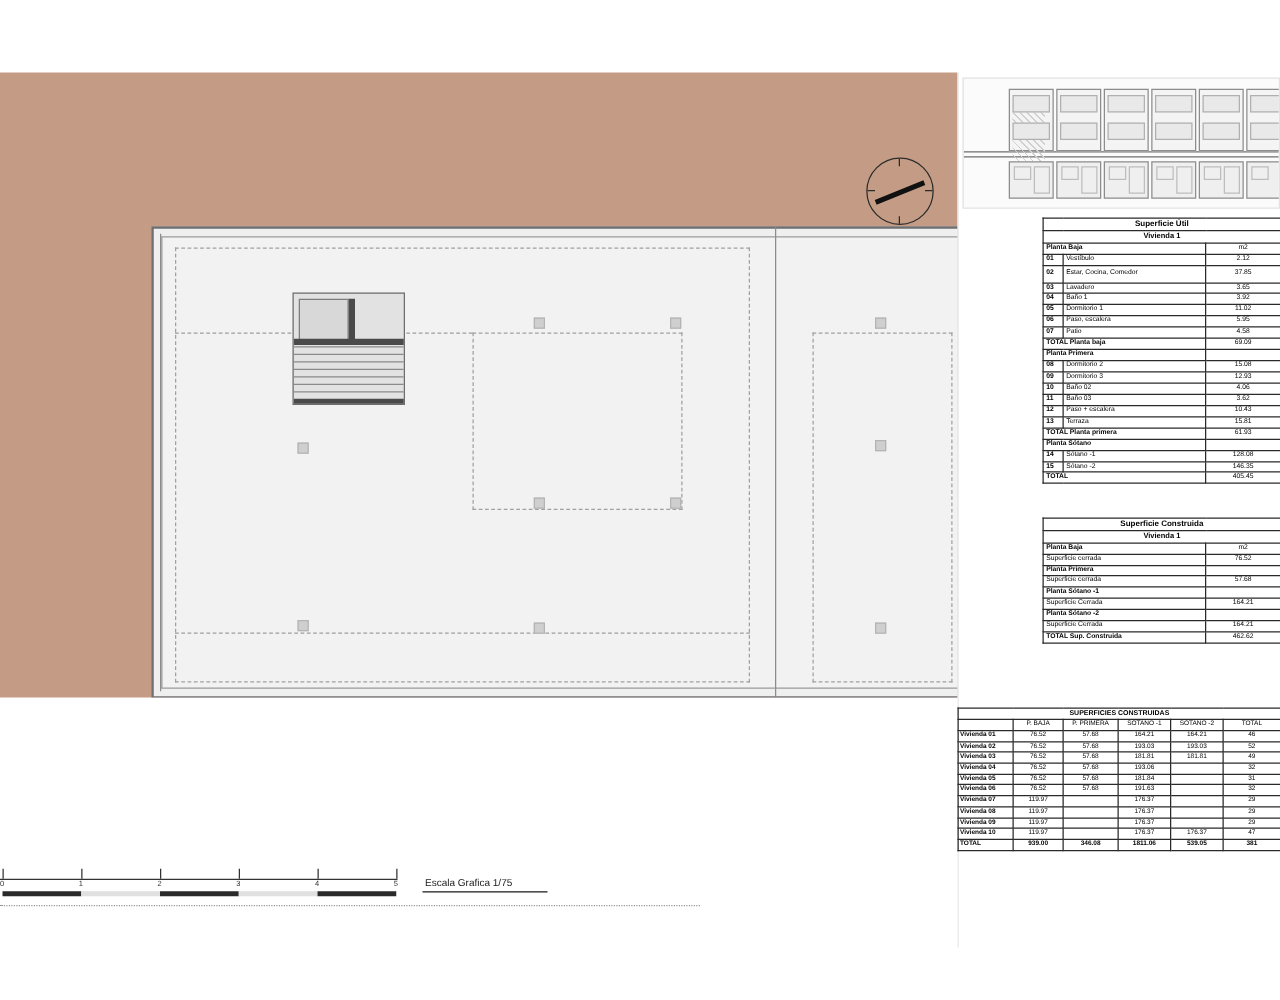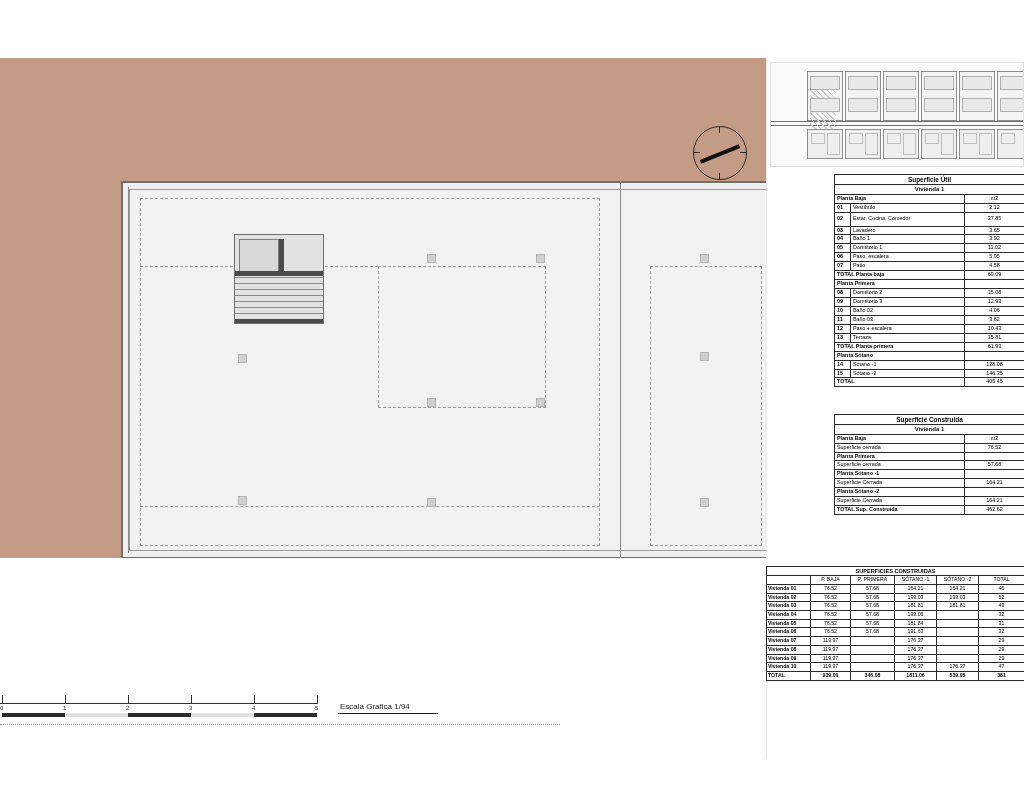--- a/index.html
+++ b/index.html
@@ -406,21 +406,21 @@
     <div class="rnum" style="left:189px;">3</div>
     <div class="rnum" style="left:252px;">4</div>
     <div class="rnum" style="left:315px;">5</div>
     <div class="rbar" style="left:2px; width:63px; background:#2a2a2a;"></div>
     <div class="rbar" style="left:65px; width:63px; background:#e0e0e0;"></div>
     <div class="rbar" style="left:128px; width:63px; background:#2a2a2a;"></div>
     <div class="rbar" style="left:191px; width:63px; background:#e0e0e0;"></div>
     <div class="rbar" style="left:254px; width:63px; background:#2a2a2a;"></div>
   </div>
   <div id="scale-bar-1"></div>
-  <div class="scale-label" style="left:340px; top:702px;">Escala Grafica 1/94</div>
+  <div class="scale-label" style="left:340px; top:702px;">Escala Grafica 1/75</div>
   <div id="dim-line-left"></div>
 
   <div id="right-divider"></div>
   <div id="right-col">
 
     <div id="elevation">
       <div class="baseline" style="top:58px;"></div>
       <div class="baseline" style="top:62px;"></div>
 
       <div class="unit" style="left:36px;">

